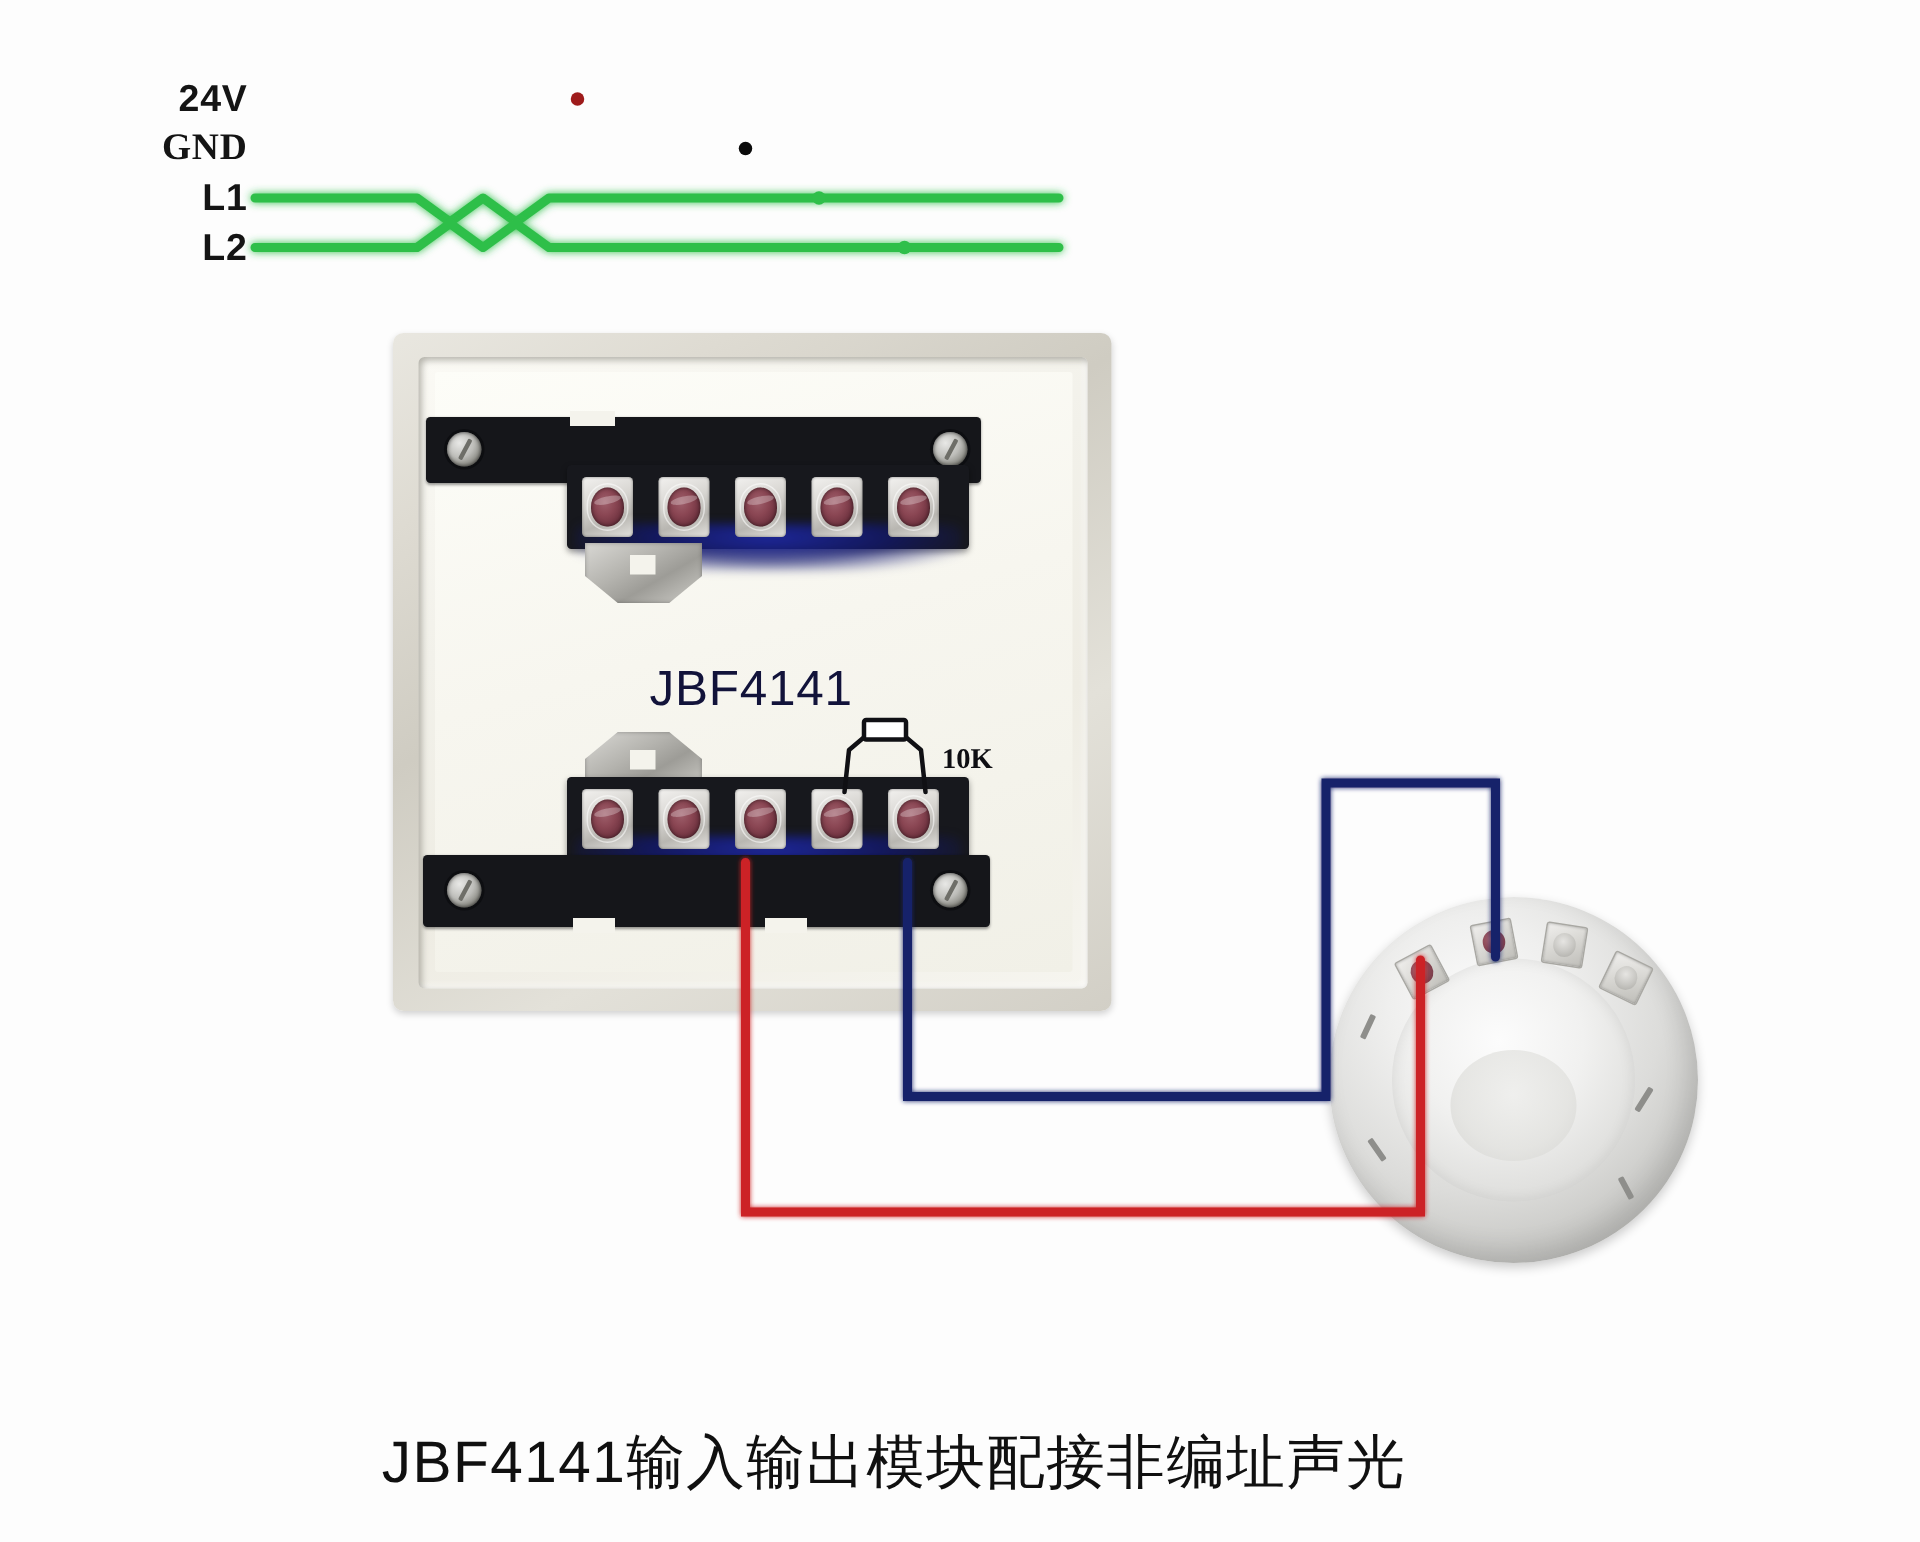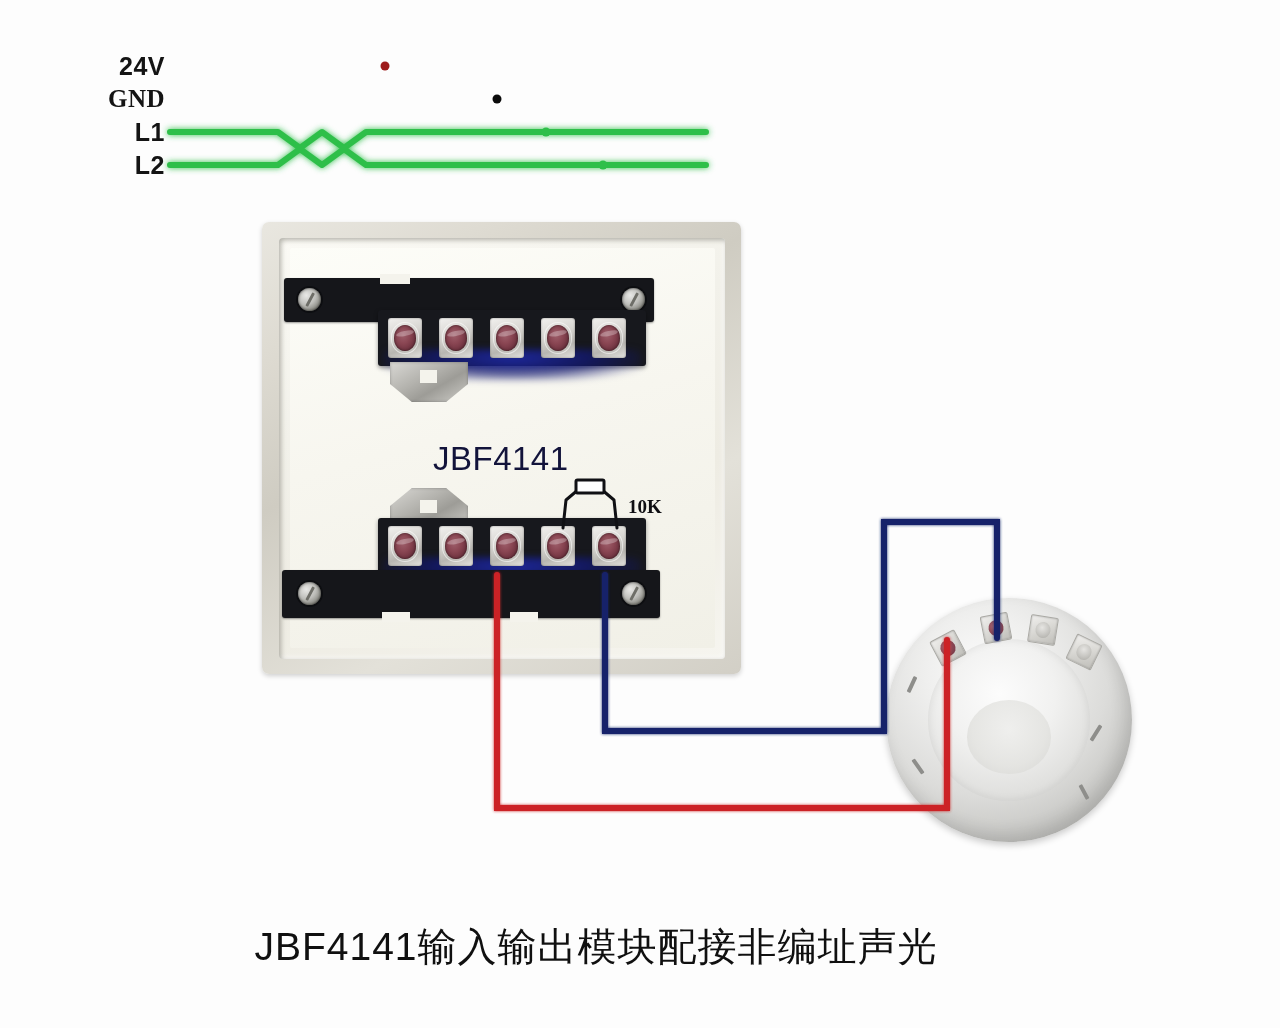--- a/index.html
+++ b/index.html
@@ -147,21 +147,21 @@
     transform:translate(-50%,-50%);border-radius:50%;
     background:radial-gradient(circle at 40% 36%,#a96874 0%,#8d4a57 45%,#6c3340 100%);
   }
   .det-term.plain .dt-in{
     background:radial-gradient(circle at 42% 36%,#e6e5e2 0%,#c9c8c4 50%,#a9a8a3 100%);
   }
   .det-vent{position:absolute;background:#8e8e8b;border-radius:1px;}
 
   
   .caption{
-    position:absolute;left:0;right:0;top:920px;
+    position:absolute;left:0;right:0;top:948px;
     text-align:center;
     font-size:39px;color:#101010;letter-spacing:1px;
     font-family:"Liberation Sans","DejaVu Sans",sans-serif;
     white-space:nowrap;
   }
   .watermark{
     position:absolute;right:24px;top:956px;
     font-size:31px;color:#3a3a3a;opacity:.93;
     font-family:"Liberation Sans","DejaVu Sans",sans-serif;
     white-space:nowrap;

